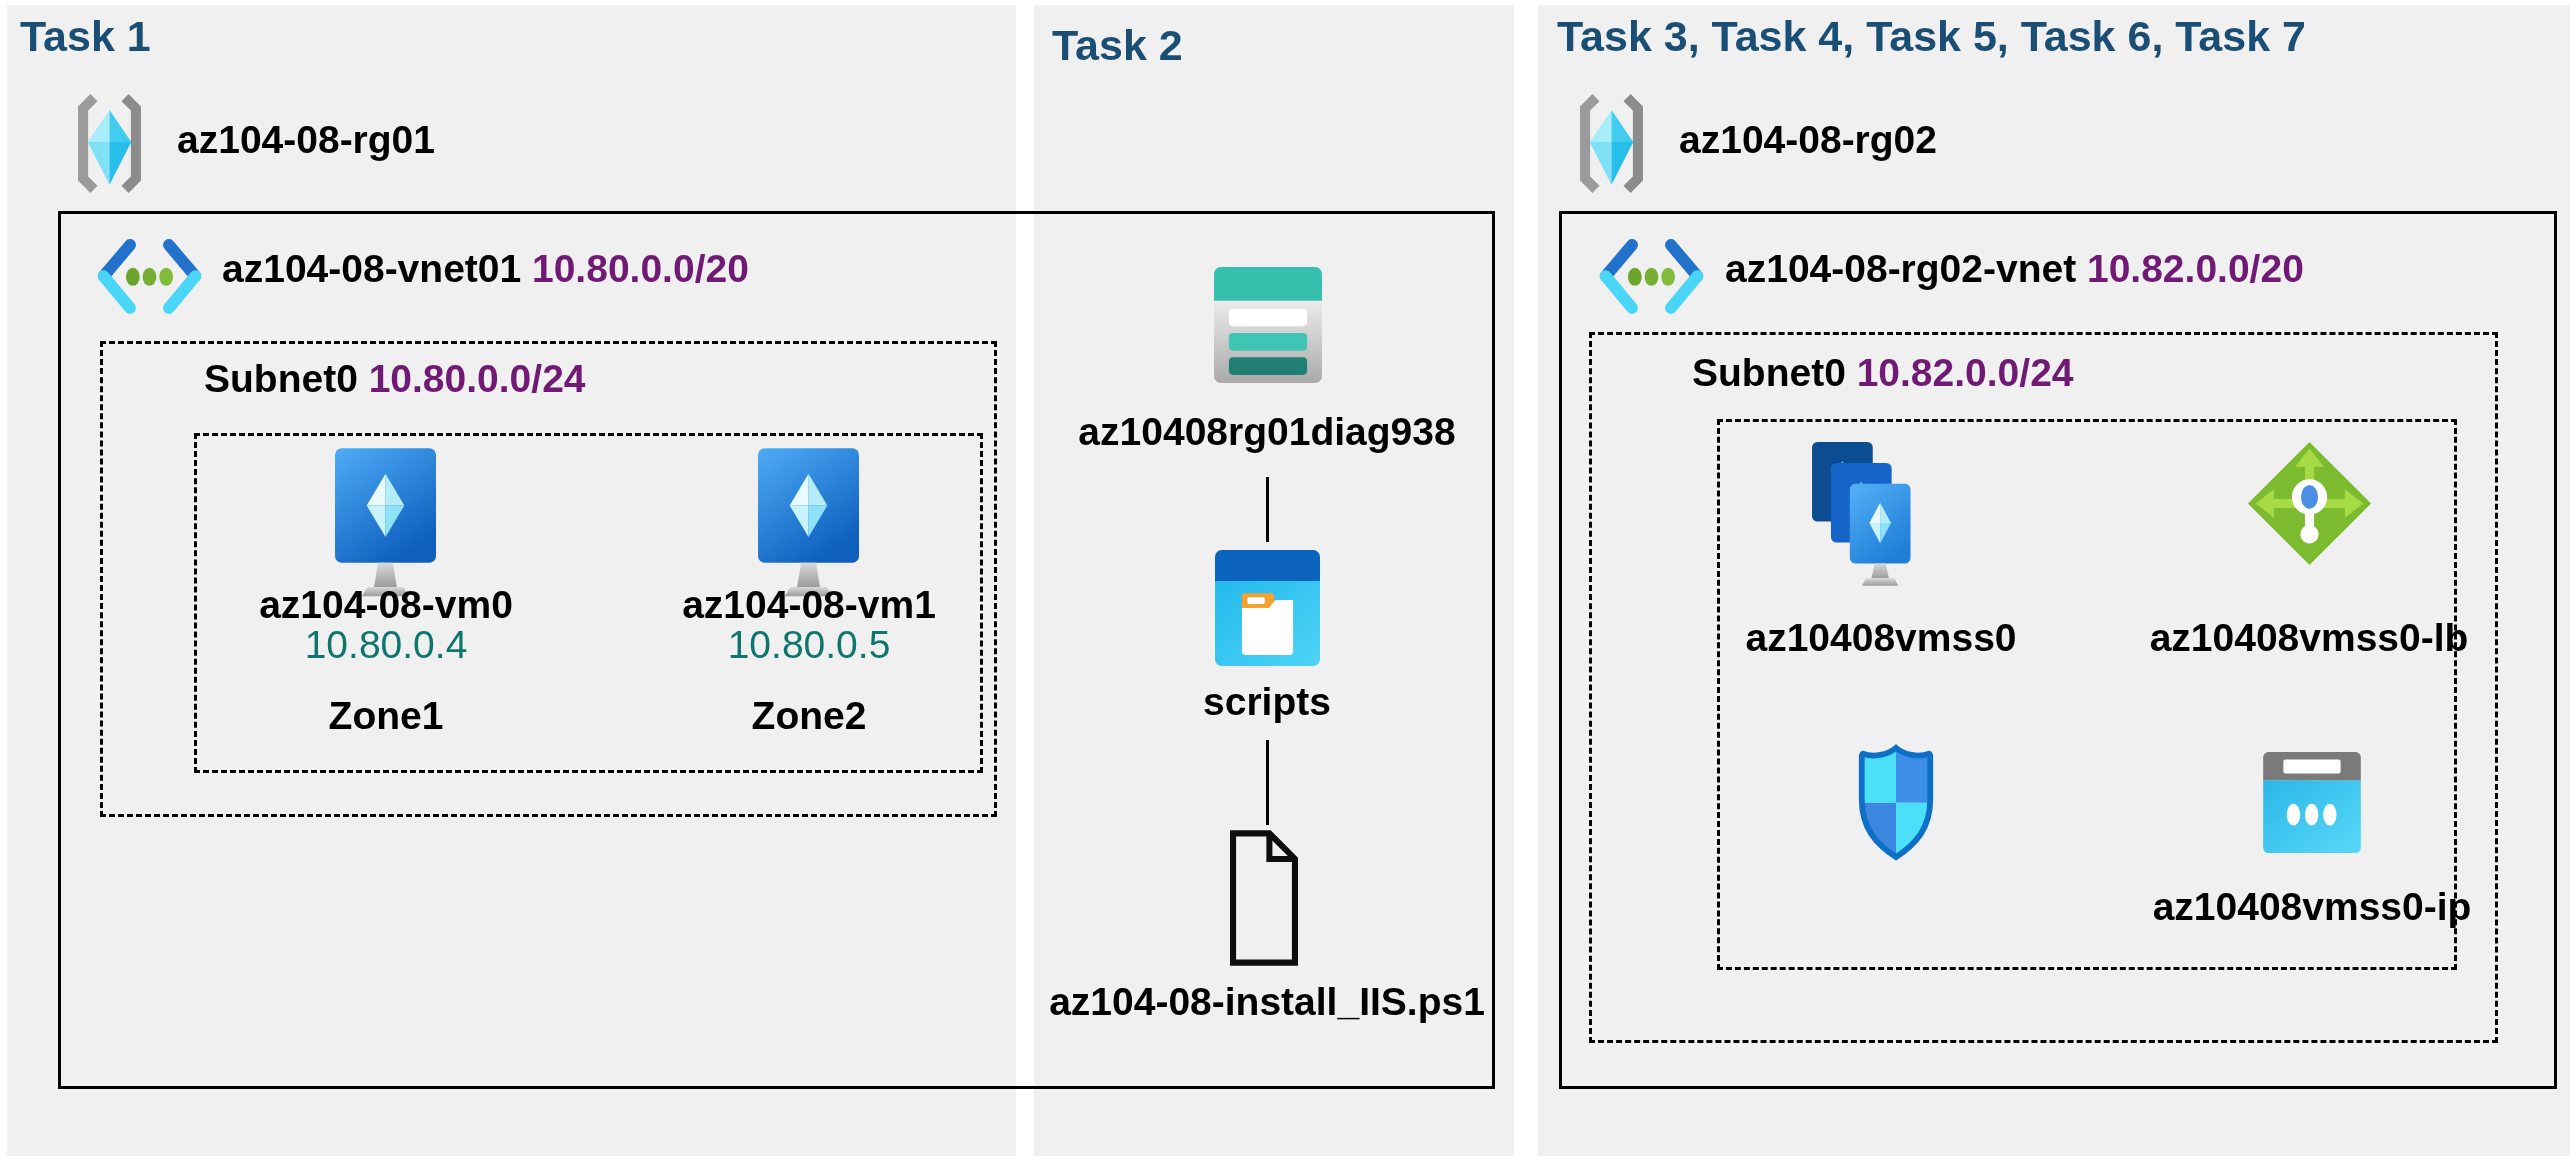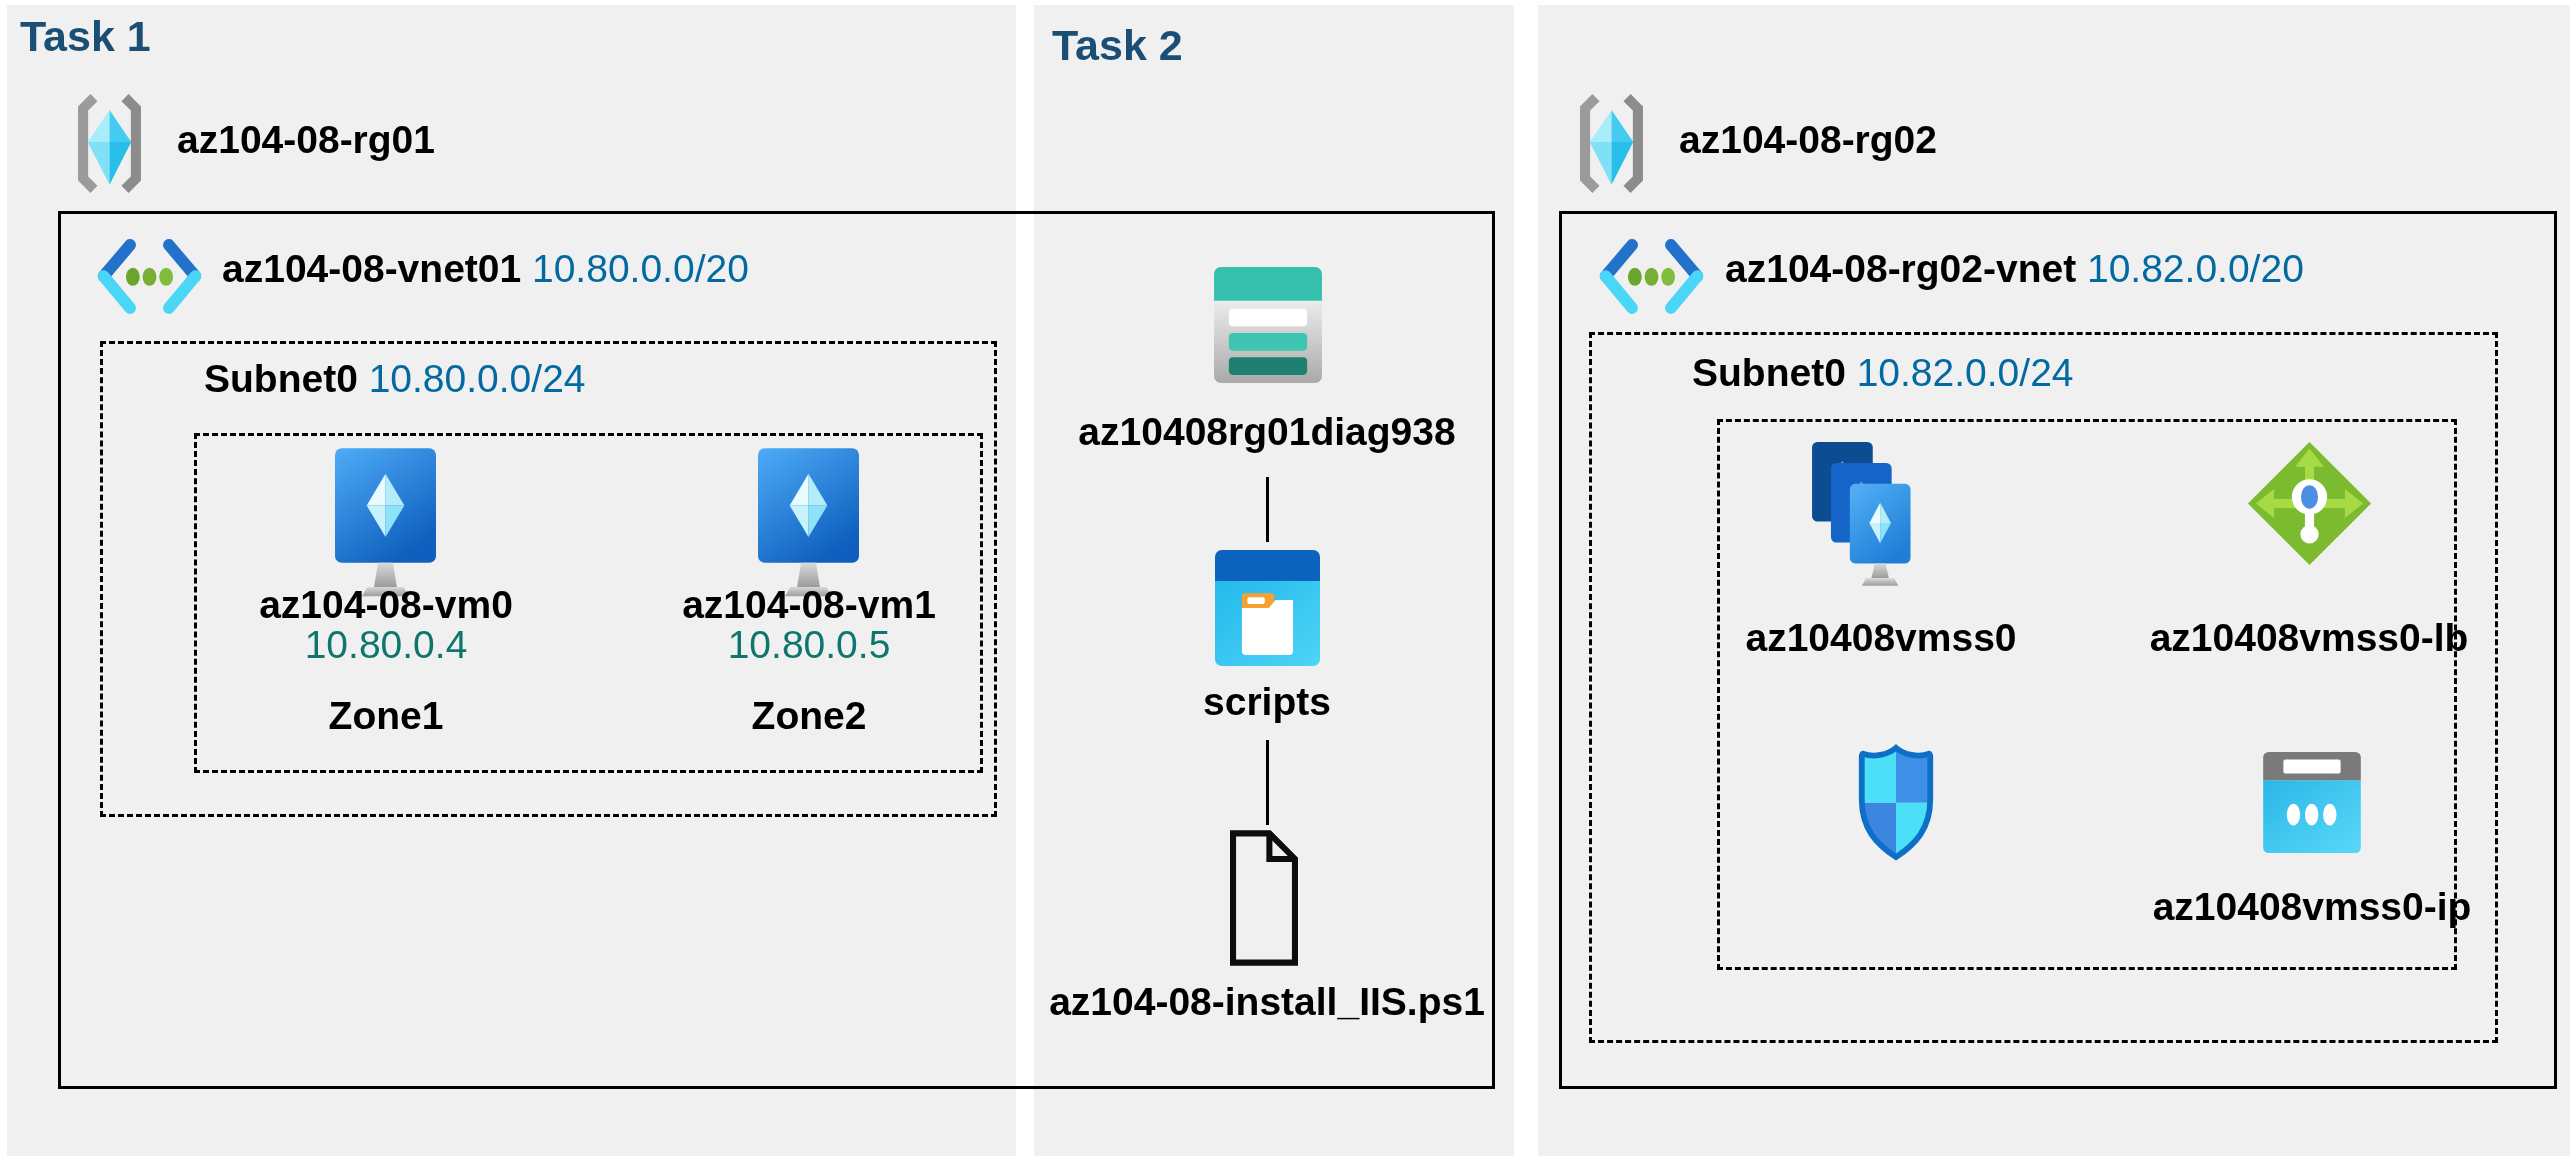--- a/index.html
+++ b/index.html
@@ -7,36 +7,37 @@
     position:relative;width:2576px;height:1166px;overflow:hidden;
     font-family:"Liberation Sans", sans-serif;color:#000;
   }
   .abs{position:absolute;}
   .panel{position:absolute;background:#f0f0f1;}
   .solid-box{position:absolute;border:3.4px solid #000;box-sizing:border-box;}
   .dashed-box{position:absolute;border:3.4px dashed #000;box-sizing:border-box;}
   .vline{position:absolute;width:3.4px;background:#000;}
   .task-title{position:absolute;font-size:43px;font-weight:700;color:#1a4e74;line-height:1;white-space:nowrap;}
   .label{position:absolute;font-size:39px;font-weight:700;line-height:1;white-space:nowrap;}
-  .label .r{font-weight:400;color:#0369a1;margin-left:10.8px;}
+  .label .r{font-weight:700;color:#701a75;margin-left:10.8px;}
   .reg{position:absolute;font-size:39px;font-weight:400;color:#0f766e;line-height:1;white-space:nowrap;}
   .ctr{transform:translateX(-50%);}
   svg{display:block;}
 </style>
 </head>
 <body>
 
 <div id="canvas">
 
   <div class="panel" style="left:6.7px;top:5.4px;width:1009px;height:1151px"></div>
   <div class="panel" style="left:1034px;top:5.4px;width:480px;height:1151px"></div>
   <div class="panel" style="left:1538px;top:5.4px;width:1032px;height:1151px"></div>
 
   <div class="task-title" style="left:20px;top:15px">Task 1</div>
   <div class="task-title" style="left:1052px;top:24px">Task 2</div>
+  <div class="task-title" style="left:1557px;top:15px">Task 3, Task 4, Task 5, Task 6, Task 7</div>
 
   <div class="solid-box" style="left:58px;top:211px;width:1437px;height:878px"></div>
   <div class="solid-box" style="left:1559px;top:211px;width:998px;height:878px"></div>
 
   <div class="dashed-box" style="left:100px;top:341px;width:897px;height:476px"></div>
   <div class="dashed-box" style="left:194px;top:433px;width:789px;height:340px"></div>
   <div class="dashed-box" style="left:1589px;top:332px;width:909px;height:711px"></div>
   <div class="dashed-box" style="left:1717px;top:419px;width:740px;height:551px"></div>
 
   <div class="abs" style="left:59px;top:93px">

